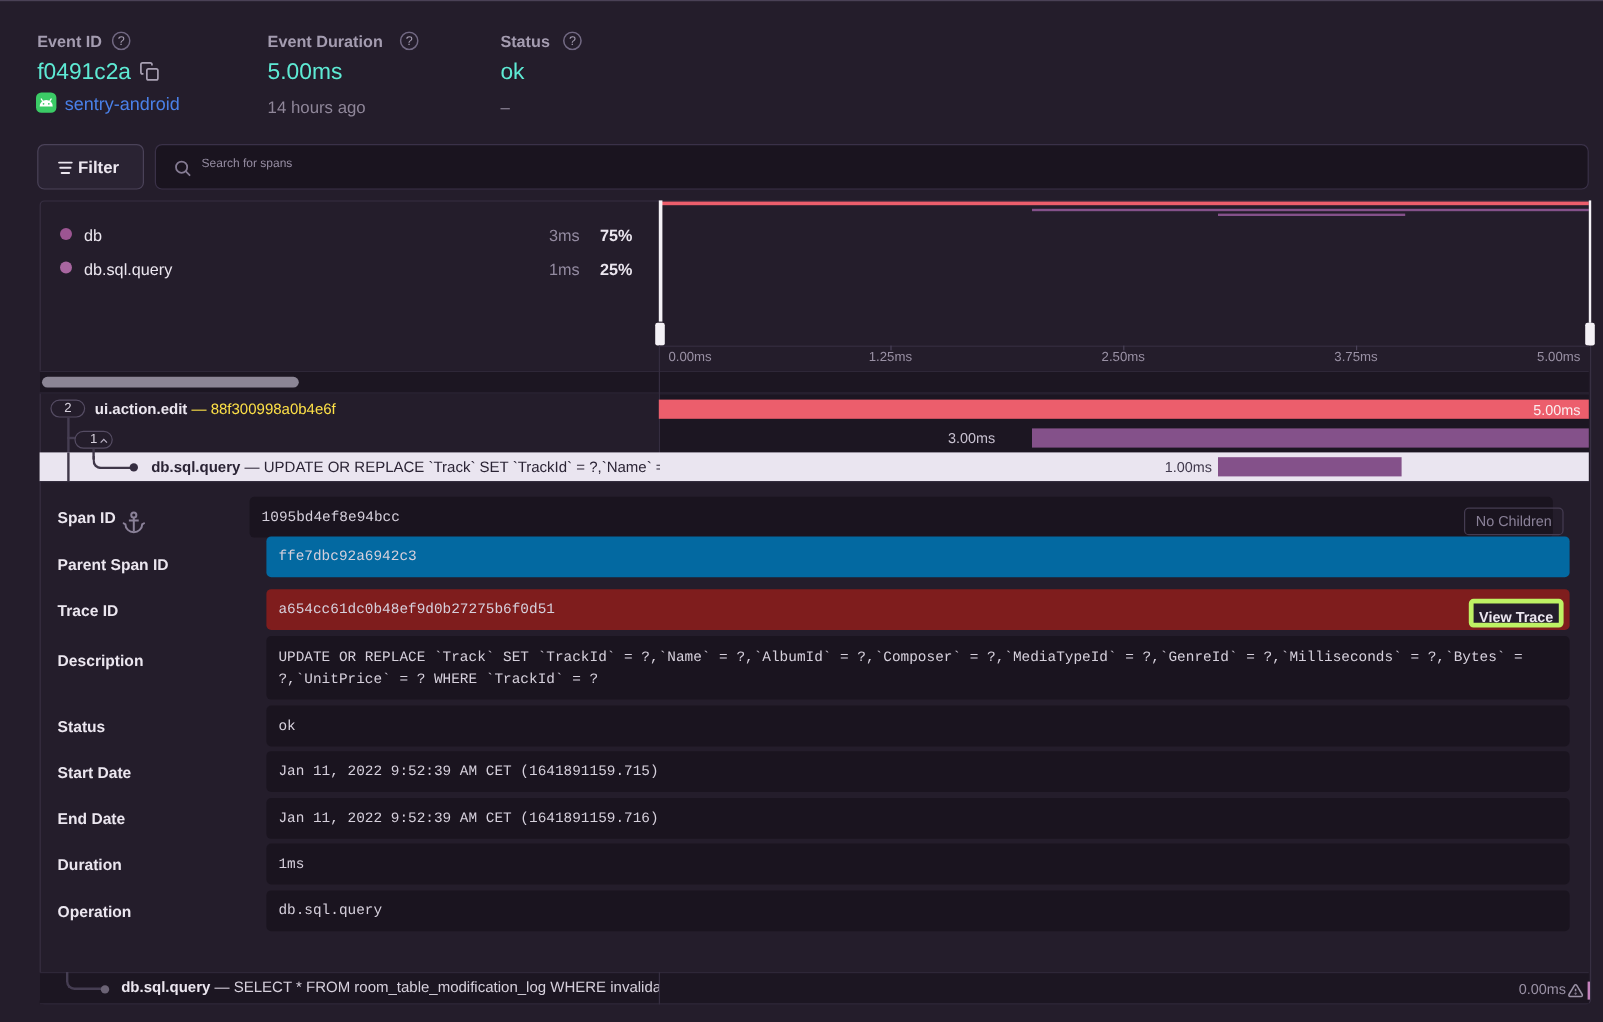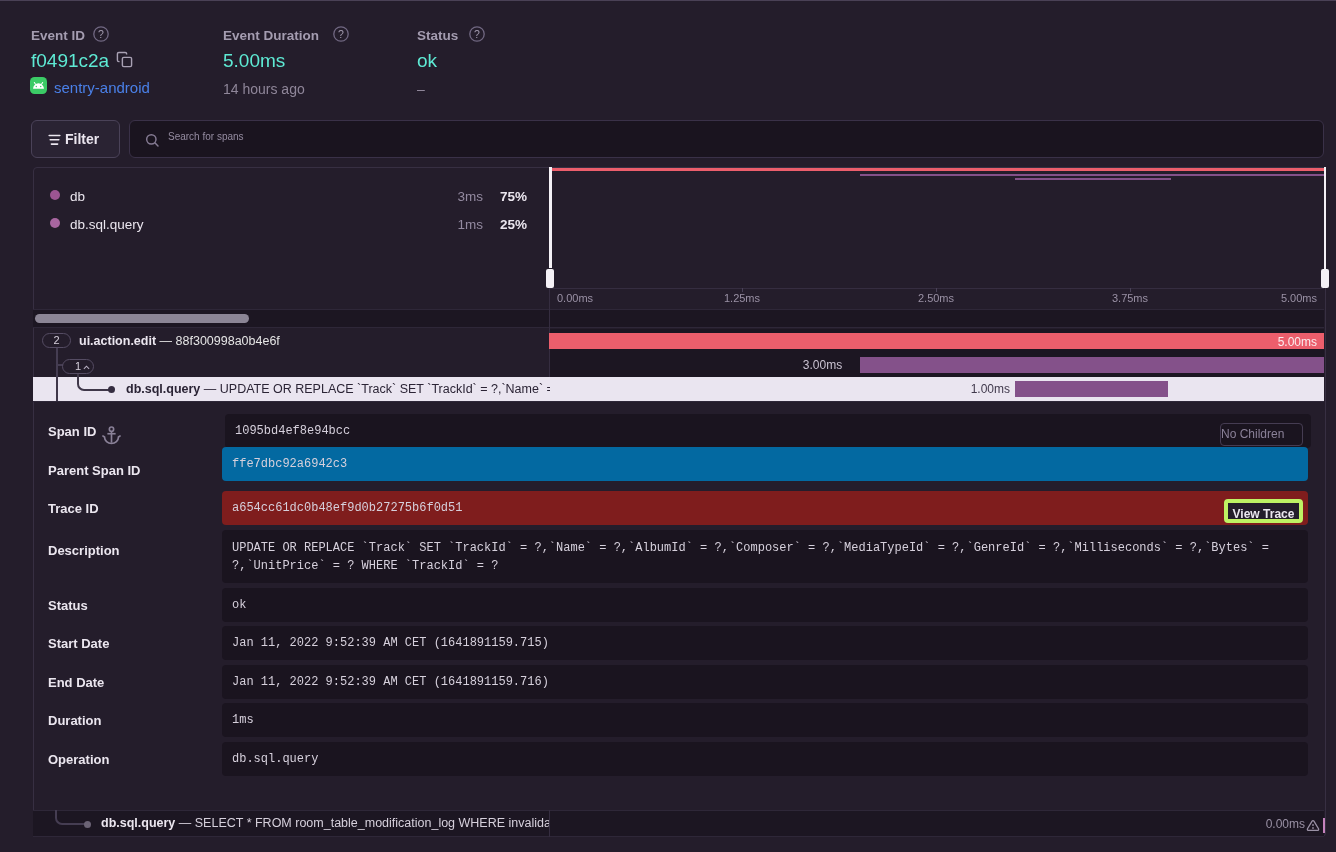--- a/index.html
+++ b/index.html
@@ -105,56 +105,56 @@
   <div class="abs" style="left:33px; top:309px; width:1291px; height:19px; background:#1C1622; border-top:1px solid #2E2738; border-bottom:1px solid #2E2738;"></div>
   <div class="abs" style="left:35px; top:314px; width:214px; height:9px; border-radius:4.5px; background:#8B8595;"></div>
 
   <div class="abs" style="left:549px; top:329px; width:775px; height:48px; background:#1C1622;"></div>
 
   <div class="abs" style="left:549px; top:288px; width:1px; height:113px; background:#352D40;"></div>
 
   <div class="abs" style="left:42px; top:333px; width:29px; height:15px; border:1px solid #554C63; border-radius:8px; background:#241D2B; text-align:center;">
     <span style="font-size:11px; color:#D6D0DC; line-height:13px; display:block;">2</span>
   </div>
-  <div class="abs" style="left:79px; top:334px; font-size:12.5px; color:#EBE6EF; width:460px; white-space:nowrap; overflow:hidden;"><b>ui.action.edit</b> <span style="color:#e5e5e5;">— 88f300998a0b4e6f</span></div>
+  <div class="abs" style="left:79px; top:334px; font-size:12.5px; color:#EBE6EF; width:460px; white-space:nowrap; overflow:hidden;"><b>ui.action.edit</b> <span style="color:#fde047;">— 88f300998a0b4e6f</span></div>
   <div class="abs" style="left:549px; top:333px; width:775px; height:16px; background:#EC5E6C;">
     <span class="abs" style="right:7px; top:1.5px; font-size:12px; color:#FBEDEF;">5.00ms</span>
   </div>
 
   <div class="abs" style="left:55.5px; top:348px; width:2px; height:53px; background:#453D52;"></div>
   <div class="abs" style="left:56px; top:364px; width:8px; height:2px; background:#453D52;"></div>
   <div class="abs" style="left:62px; top:359px; width:32px; height:15px; border:1px solid #554C63; border-radius:8px; background:#241D2B;">
     <span style="font-size:11px; color:#D6D0DC; line-height:13px; display:block; text-align:center;">1</span>
     <svg class="abs" width="7" height="5" viewBox="0 0 8 5" style="left:20px; top:5px;">
         <path d="M1 4L4 1l3 3" fill="none" stroke="#B9B1C4" stroke-width="1.2"></path>
       </svg>
   </div>
   <div class="abs" style="left:860px; top:357px; width:464px; height:16px; background:#84518A;"></div>
-  <div class="abs" style="left:790px; top:358px; width:65px; font-size:12px; color:#C9C2D1; text-align:center;">3.00ms</div>
+  <div class="abs" style="left:790px; top:358px; width:65px; font-size:12px; color:#C9C2D1; text-align:left;">3.00ms</div>
 
   <div class="abs" style="left:33px; top:377px; width:1291px; height:24px; background:#EAE5F0;"></div>
   <div class="abs" style="left:55.5px; top:377px; width:2px; height:24px; background:#3F3749;"></div>
   <div class="abs" style="left:77px; top:374px; width:2px; height:9px; background:#3F3749;"></div>
   <div class="abs" style="left:77px; top:380px; width:33px; height:11px; border-left:2px solid #3F3749; border-bottom:2px solid #3F3749; border-bottom-left-radius:7px;"></div>
   <div class="abs" style="left:108px; top:386px; width:7px; height:7px; border-radius:50%; background:#352D40;"></div>
   <div class="abs" style="left:126px; top:382px; font-size:12.5px; color:#2B2435; width:424px; white-space:nowrap; overflow:hidden;"><b>db.sql.query</b> — UPDATE OR REPLACE `Track` SET `TrackId` = ?,`Name` = ?,`Al</div>
   <div class="abs" style="left:1015px; top:381px; width:153px; height:16px; background:#84518A;"></div>
   <div class="abs" style="left:945px; top:382px; width:65px; font-size:12px; color:#40394C; text-align:right;">1.00ms</div>
 
   <div class="abs" style="left:33px; top:401px; width:1291px; height:409px; border-top:1px solid #2E2738;"></div>
 
   <div class="abs" style="left:48px; top:424px; font-size:13px; font-weight:bold; color:#EBE6EF;">Span ID</div>
   <svg class="abs" width="19" height="20" viewBox="0 0 24 24" style="left:102px; top:425px;" fill="none" stroke="#8A8198" stroke-width="2.1">
     <circle cx="12" cy="4.6" r="2.7"></circle>
     <line x1="12" y1="21.8" x2="12" y2="7.4"></line>
     <line x1="6.8" y1="10.4" x2="17.2" y2="10.4"></line>
     <path d="M3.2 14.5a8.8 8.2 0 0017.6 0l2-1.2M3.2 14.5l-2-1.2" stroke-linecap="round"></path>
   </svg>
-  <div class="abs mono" style="left:225px; top:414px; width:1086px; height:34px; background:#1A141F; border-radius:4px; font-size:12px; color:#D6D0DC; line-height:34px; padding-left:10px;">1095bd4ef8e94bcc</div>
-  <div class="abs" style="left:1220px; top:423px; width:83px; height:23px; border:1px solid #453C52; border-radius:4px; text-align:left;">
+  <div class="abs mono" style="left:208px; top:414px; width:1086px; height:34px; background:#1A141F; border-radius:4px; font-size:12px; color:#D6D0DC; line-height:34px; padding-left:10px;">1095bd4ef8e94bcc</div>
+  <div class="abs" style="left:1220px; top:423px; width:83px; height:23px; border:1px solid #453C52; border-radius:4px; text-align:center;">
     <span style="font-size:12px; color:#8A8198; line-height:21px;">No Children</span>
   </div>
 
   <div class="abs" style="left:48px; top:463px; font-size:13px; font-weight:bold; color:#EBE6EF;">Parent Span ID</div>
   <div class="abs mono" style="left:222px; top:447px; width:1086px; height:34px; background:#0369a1; border-radius:4px; font-size:12px; color:#D6D0DC; line-height:34px; padding-left:10px;">ffe7dbc92a6942c3</div>
 
   <div class="abs" style="left:48px; top:501px; font-size:13px; font-weight:bold; color:#EBE6EF;">Trace ID</div>
   <div class="abs mono" style="left:222px; top:491px; width:1086px; height:34px; background:#7f1d1d; border-radius:4px; font-size:12px; color:#D6D0DC; line-height:34px; padding-left:10px;">a654cc61dc0b48ef9d0b27275b6f0d51</div>
   <div class="abs" style="left:1224px; top:499px; width:79px; height:24px; border:4px solid #bef264; border-radius:4px; background:#241D2B; text-align:center;">
     <span style="font-size:12px; font-weight:bold; color:#EBE6EF; line-height:22px;">View Trace</span>

